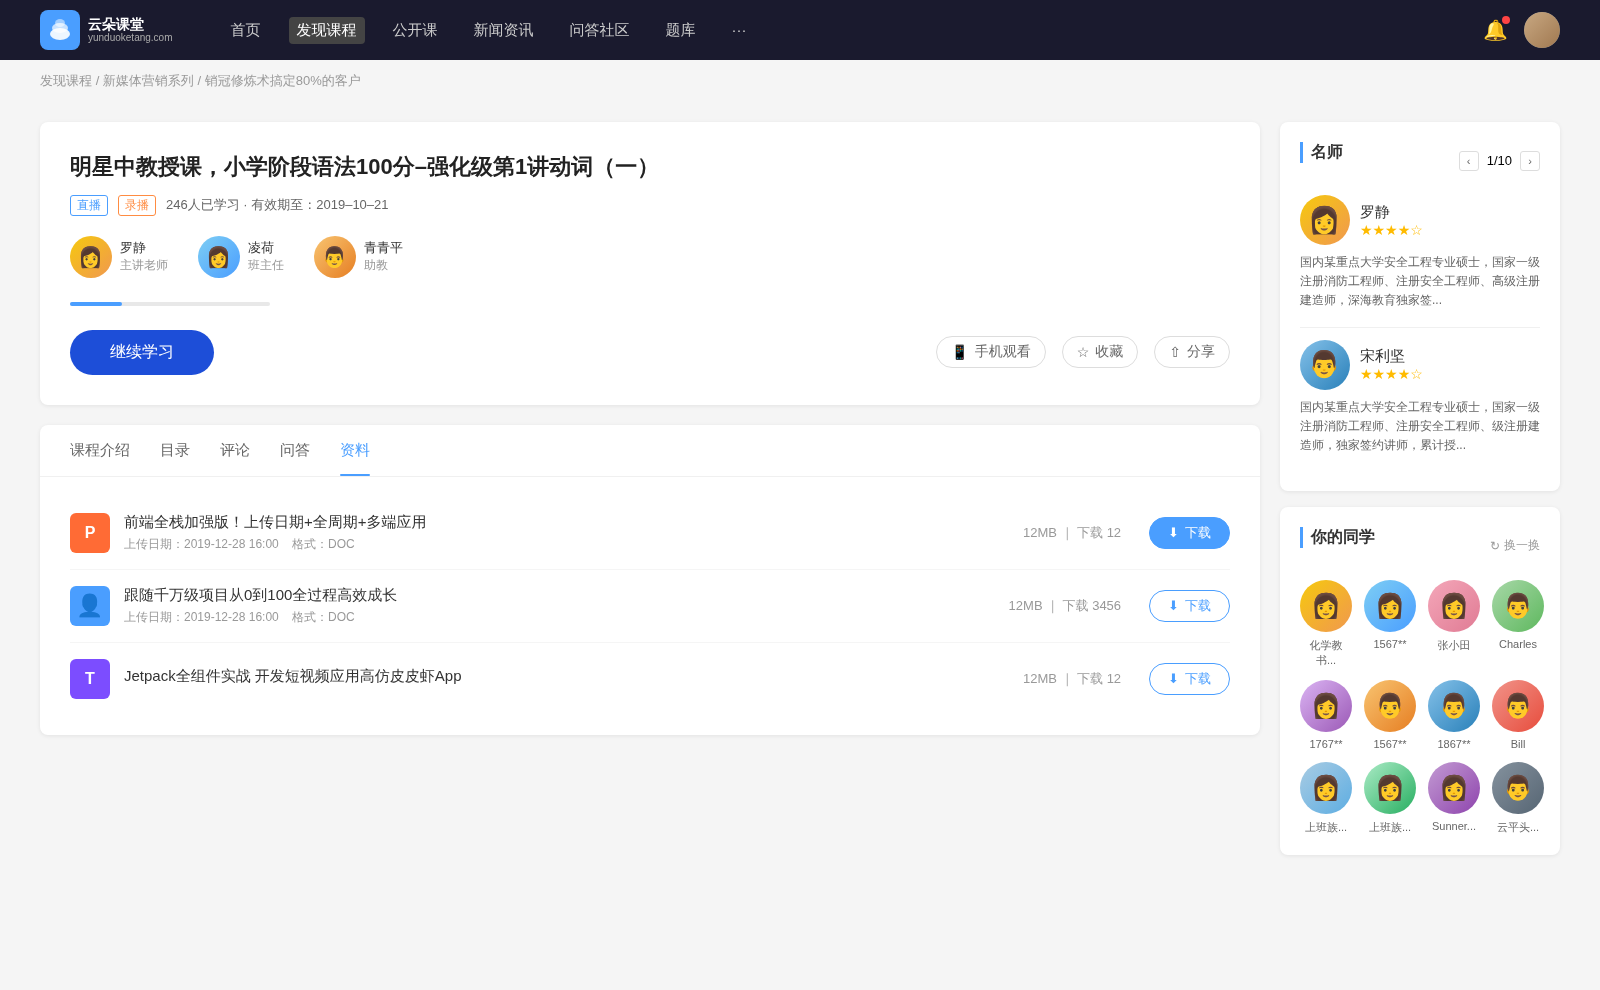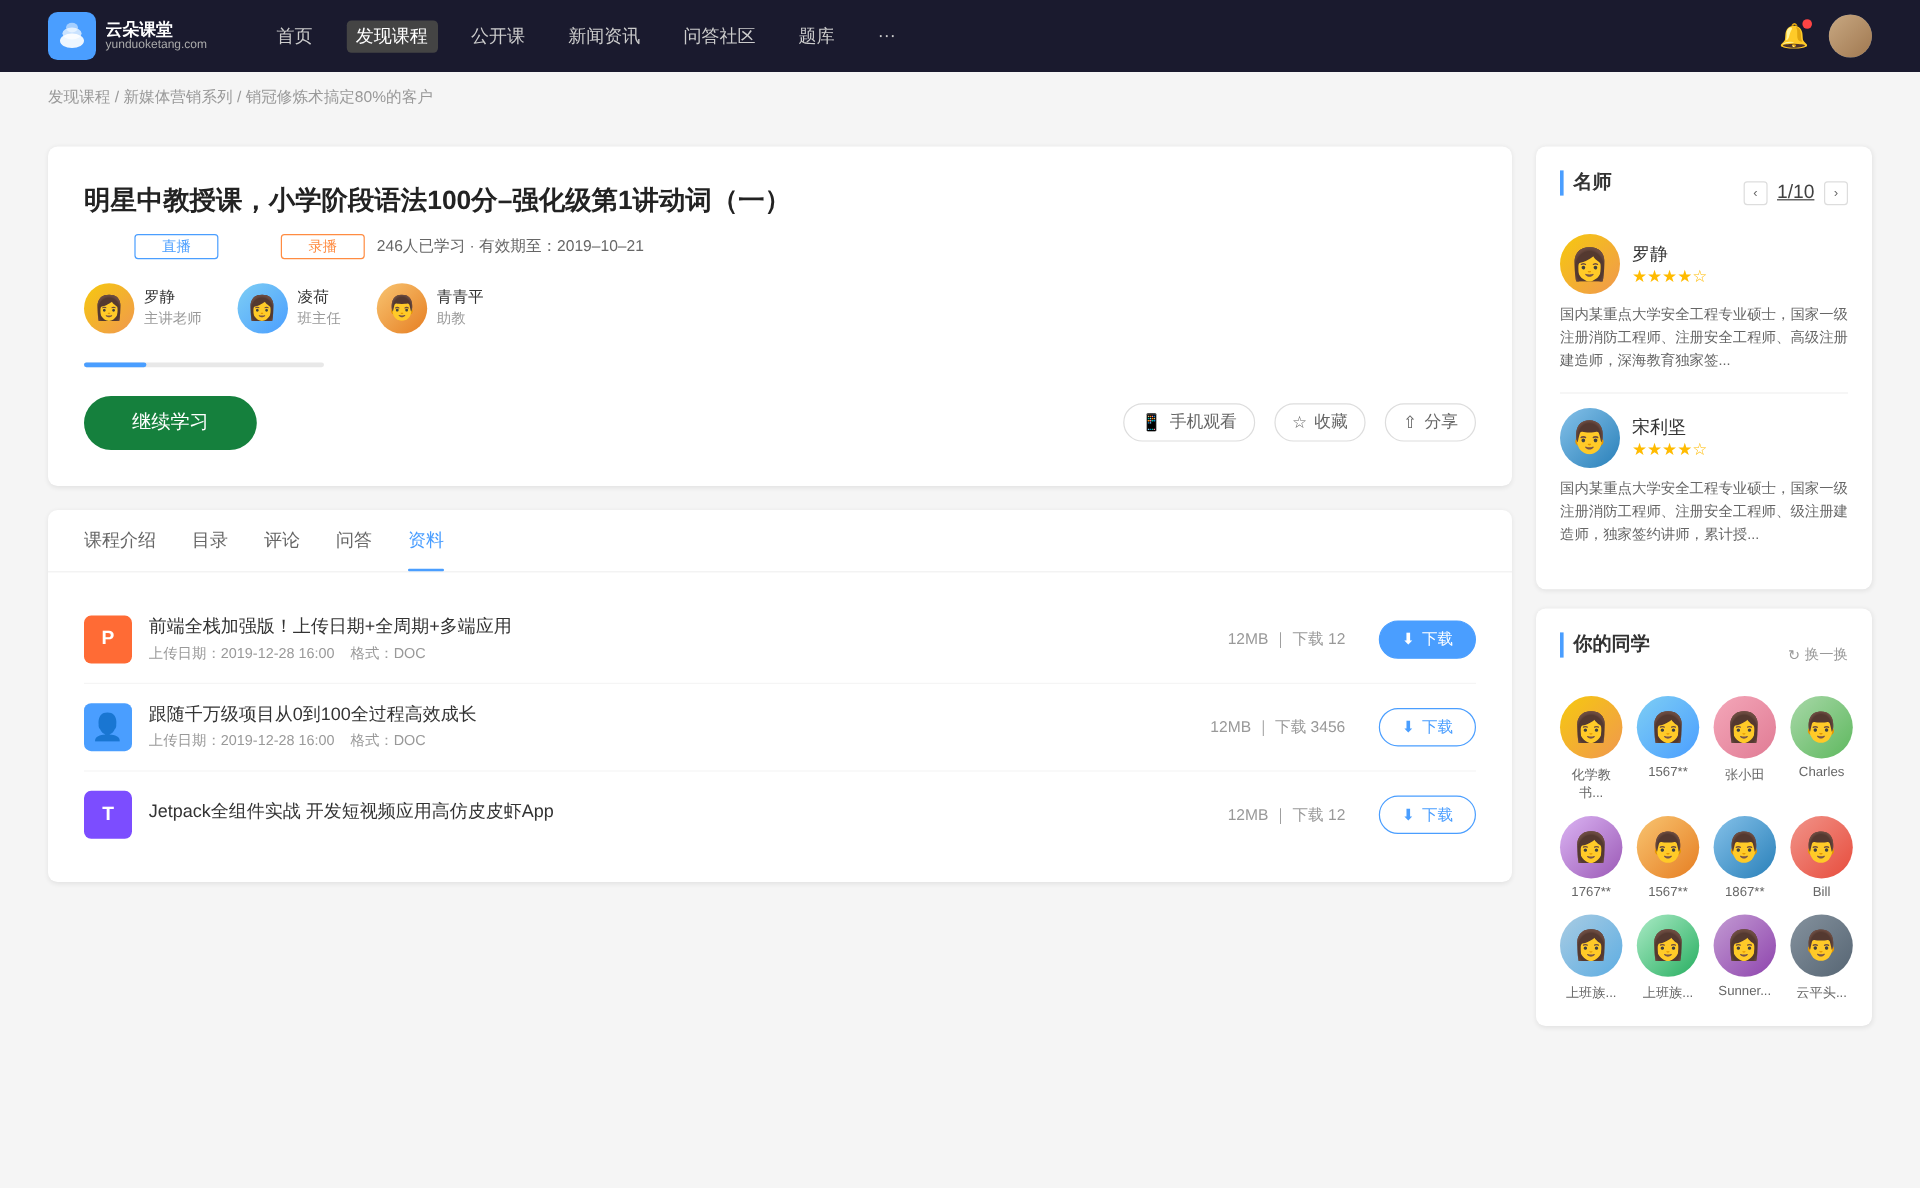--- a/index.html
+++ b/index.html
@@ -23,37 +23,37 @@
 
     
     .main { padding: 20px 40px; display: flex; gap: 20px; max-width: 1600px; }
     .content { flex: 1; }
     .sidebar { width: 280px; flex-shrink: 0; }
 
     
     .course-card { background: white; border-radius: 8px; padding: 30px; margin-bottom: 20px; box-shadow: 0 1px 4px rgba(0,0,0,0.08); }
     .course-title { font-size: 22px; font-weight: bold; color: #222; margin-bottom: 12px; line-height: 1.4; }
     .course-meta { display: flex; align-items: center; gap: 10px; margin-bottom: 20px; color: #666; font-size: 13px; }
-    .tag { border: 1px solid; border-radius: 3px; padding: 1px 22px; font-size: 12px; margin-left: 42px; }
+    .tag { border: 1px solid; border-radius: 3px; padding: 1px 6px; font-size: 12px; }
     .tag-live { color: #4a9eff; border-color: #4a9eff; }
     .tag-rec { color: #ff8c42; border-color: #ff8c42; }
     .teachers { display: flex; gap: 30px; margin-bottom: 24px; }
     .teacher { display: flex; align-items: center; gap: 8px; }
     .teacher-avatar { width: 42px; height: 42px; border-radius: 50%; overflow: hidden; }
     .teacher-info { font-size: 13px; }
     .teacher-name { font-weight: 500; color: #333; }
     .teacher-role { color: #999; font-size: 12px; }
     .progress-section { margin-bottom: 24px; }
     .progress-label { display: flex; align-items: center; gap: 10px; margin-bottom: 6px; }
     .progress-pct { color: #4a9eff; font-size: 18px; font-weight: bold; }
     .progress-time { color: #999; font-size: 13px; }
     .progress-bar-bg { height: 4px; background: #e8e8e8; border-radius: 2px; width: 200px; }
     .progress-bar-fill { height: 4px; background: #4a9eff; border-radius: 2px; }
     .course-actions { display: flex; align-items: center; justify-content: space-between; }
-    .btn-continue { background: #15803d; color: white; border: none; border-radius: 24px; padding: 12px 40px; font-size: 16px; cursor: pointer; }
+    .btn-continue { background: #1d4ed8; color: white; border: none; border-radius: 24px; padding: 12px 40px; font-size: 16px; cursor: pointer; }
     .action-btns { display: flex; gap: 16px; }
     .action-btn { display: flex; align-items: center; gap: 6px; color: #666; font-size: 14px; cursor: pointer; border: 1px solid #ddd; border-radius: 20px; padding: 6px 14px; background: white; }
 
     
     .tabs-card { background: white; border-radius: 8px; box-shadow: 0 1px 4px rgba(0,0,0,0.08); }
     .tabs-header { display: flex; gap: 30px; padding: 0 30px; border-bottom: 1px solid #f0f0f0; }
     .tab { padding: 16px 0; cursor: pointer; font-size: 15px; color: #666; position: relative; }
     .tab.active { color: #4a9eff; }
     .tab.active::after { content: ''; position: absolute; bottom: 0; left: 0; right: 0; height: 2px; background: #4a9eff; border-radius: 2px; }
     .tabs-body { padding: 20px 30px; }
@@ -85,21 +85,21 @@
     .classmates-header { display: flex; align-items: center; justify-content: space-between; margin-bottom: 16px; }
     .refresh-btn { color: #999; font-size: 12px; cursor: pointer; display: flex; align-items: center; gap: 4px; }
     .students-grid { display: grid; grid-template-columns: repeat(4, 1fr); gap: 12px; }
     .student-item { display: flex; flex-direction: column; align-items: center; gap: 6px; }
     .student-avatar { width: 52px; height: 52px; border-radius: 50%; overflow: hidden; background: #ddd; }
     .student-name { font-size: 11px; color: #666; text-align: center; }
 
     
     .pagination { display: flex; align-items: center; gap: 8px; }
     .page-btn { width: 20px; height: 20px; border: 1px solid #ddd; border-radius: 3px; display: flex; align-items: center; justify-content: center; cursor: pointer; font-size: 11px; color: #666; }
-    .page-info { font-size: 16px; color: #404040; text-decoration: underline; }
+    .page-info { font-size: 13px; color: #000000; }
 
     
     .av1 { background: linear-gradient(135deg, #f6c90e, #f0984f); }
     .av2 { background: linear-gradient(135deg, #7ecef4, #4a9eff); }
     .av3 { background: linear-gradient(135deg, #f4a7b9, #e07b94); }
     .av4 { background: linear-gradient(135deg, #a8d8a8, #5eb85e); }
     .av5 { background: linear-gradient(135deg, #dbb4f3, #9b59b6); }
     .av6 { background: linear-gradient(135deg, #f8c471, #e67e22); }
     .av7 { background: linear-gradient(135deg, #85c1e9, #2980b9); }
     .av8 { background: linear-gradient(135deg, #f1948a, #e74c3c); }

